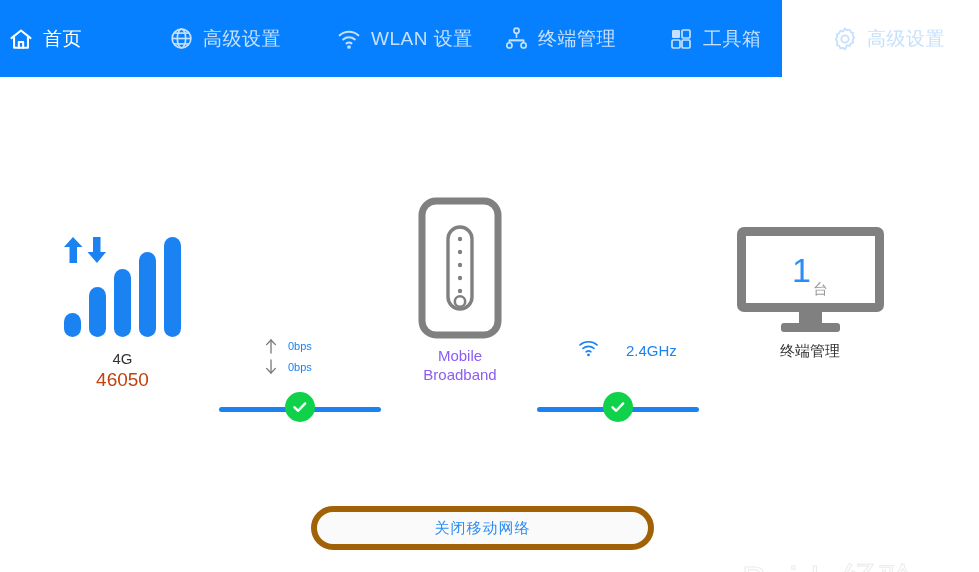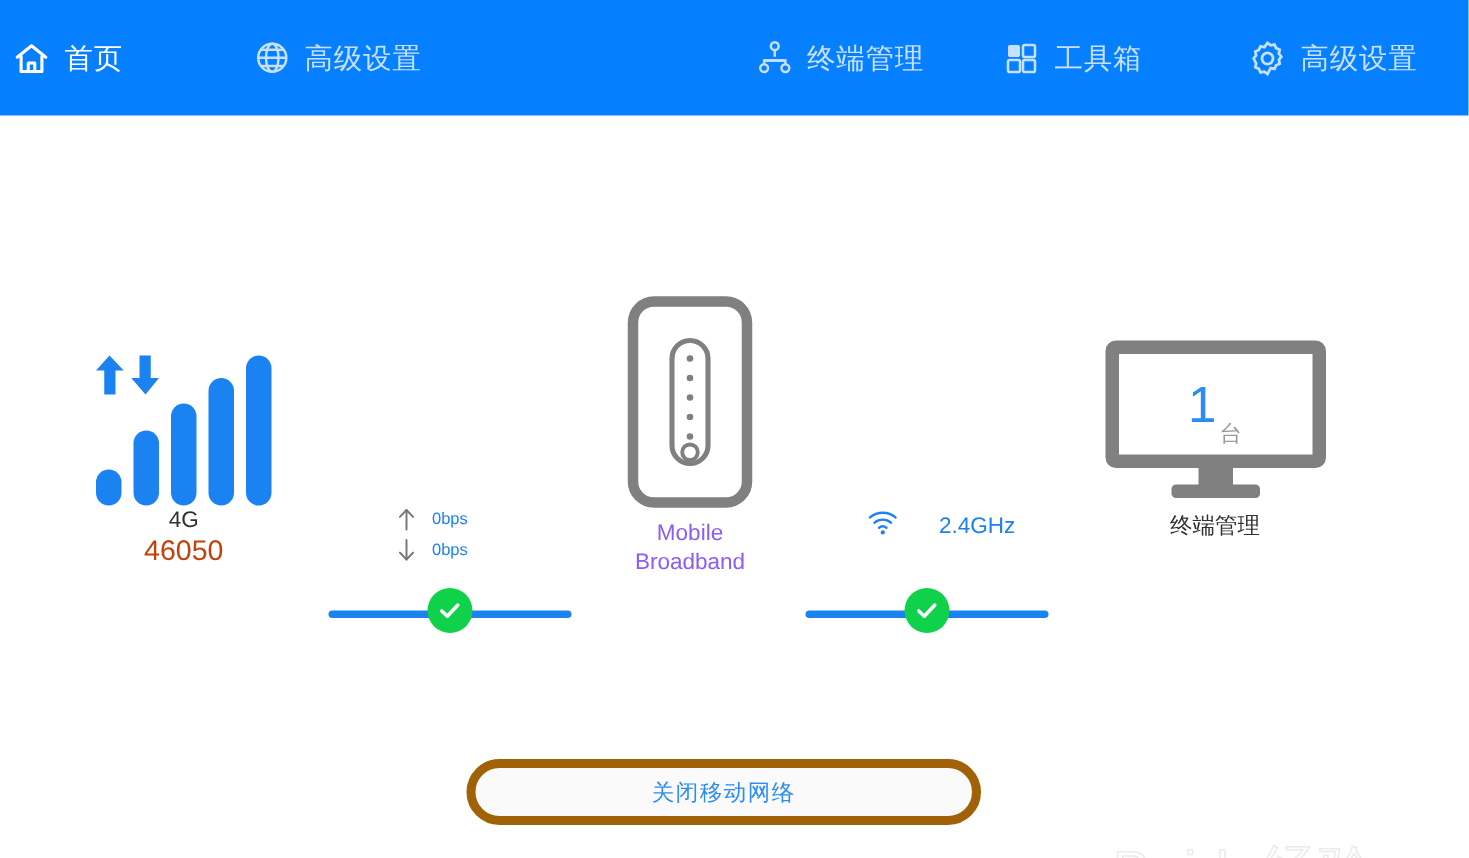--- a/index.html
+++ b/index.html
@@ -8,21 +8,21 @@
     height: 572px;
     overflow: hidden;
     background: #ffffff;
     font-family: "Liberation Sans", "DejaVu Sans", sans-serif;
   }
 
   
   #topnav {
     position: absolute;
     left: 0; top: 0;
-    width: 979px;
+    width: 782px;
     height: 77px;
     background: #0680fe;
     display: flex;
     align-items: center;
   }
   .nav-item {
     display: flex;
     align-items: center;
     gap: 9px;
     height: 77px;
@@ -61,21 +61,21 @@
   
   #signal-block { position: absolute; left: 55px; top: 160px; width: 135px; text-align: center; }
   #signal-bars { position: relative; width: 118px; height: 100px; margin: 0 auto; }
   .sigbar { position: absolute; bottom: 0; width: 17px; border-radius: 9px; background: #1b82f2; }
   #sb1 { left: 0px;   height: 24px; }
   #sb2 { left: 25px;  height: 50px; }
   #sb3 { left: 50px;  height: 68px; }
   #sb4 { left: 75px;  height: 85px; }
   #sb5 { left: 100px; height: 100px; }
   #arrows-ud { position: absolute; left: -2px; top: -8px; width: 56px; height: 42px; }
-  #signal-net { font-size: 15px; color: #333; margin-top: 0; line-height: 20px; }
+  #signal-net { font-size: 15px; color: #333; margin-top: 12px; line-height: 20px; }
   #signal-plmn { font-size: 19px; color: #c2410c; line-height: 22px; }
 
   
   #link1 { position: absolute; left: 219px; top: 330px; width: 162px; }
   #link2 { position: absolute; left: 537px; top: 330px; width: 162px; }
   .link-line { position: absolute; left: 0; top: 0; width: 100%; height: 5px; background: #1b82f2; border-radius: 3px; }
   .link-check {
     position: absolute; left: 50%; top: 50%;
     transform: translate(-50%, -50%);
     width: 30px; height: 30px; border-radius: 50%;
@@ -151,20 +151,31 @@
         <circle cx="12" cy="12" r="9"></circle>
         <ellipse cx="12" cy="12" rx="4" ry="9"></ellipse>
         <line x1="3" y1="12" x2="21" y2="12"></line>
         <line x1="4.6" y1="6.8" x2="19.4" y2="6.8"></line>
         <line x1="4.6" y1="17.2" x2="19.4" y2="17.2"></line>
       </svg>
     </span>
     <span class="nav-lbl">高级设置</span>
   </div>
 
+  <div class="nav-item dim" id="nav-wlan">
+    <span class="nav-ic">
+      <svg width="26" height="26" viewBox="0 0 24 24" stroke-width="1.9" fill="none" stroke-linecap="round">
+        <path d="M3.4 8.6a13 13 0 0 1 17.2 0"></path>
+        <path d="M6.6 12.4a8.4 8.4 0 0 1 10.8 0"></path>
+        <path d="M9.7 16.1a4 4 0 0 1 4.6 0"></path>
+        <circle class="solid" cx="12" cy="19.4" r="1.7"></circle>
+      </svg>
+    </span>
+    <span class="nav-lbl">WLAN 设置</span>
+  </div>
 
   <div class="nav-item dim" id="nav-terminal">
     <span class="nav-ic">
       <svg width="25" height="25" viewBox="0 0 24 24" stroke-width="1.6" fill="none">
         <circle cx="12" cy="4.6" r="2.5"></circle>
         <circle cx="5.2" cy="18.6" r="2.5"></circle>
         <circle cx="18.8" cy="18.6" r="2.5"></circle>
         <path d="M12 7.1v4.3"></path>
         <path d="M5.2 16.1v-2.3h13.6v2.3"></path>
         <path d="M5.2 13.8h13.6"></path>

